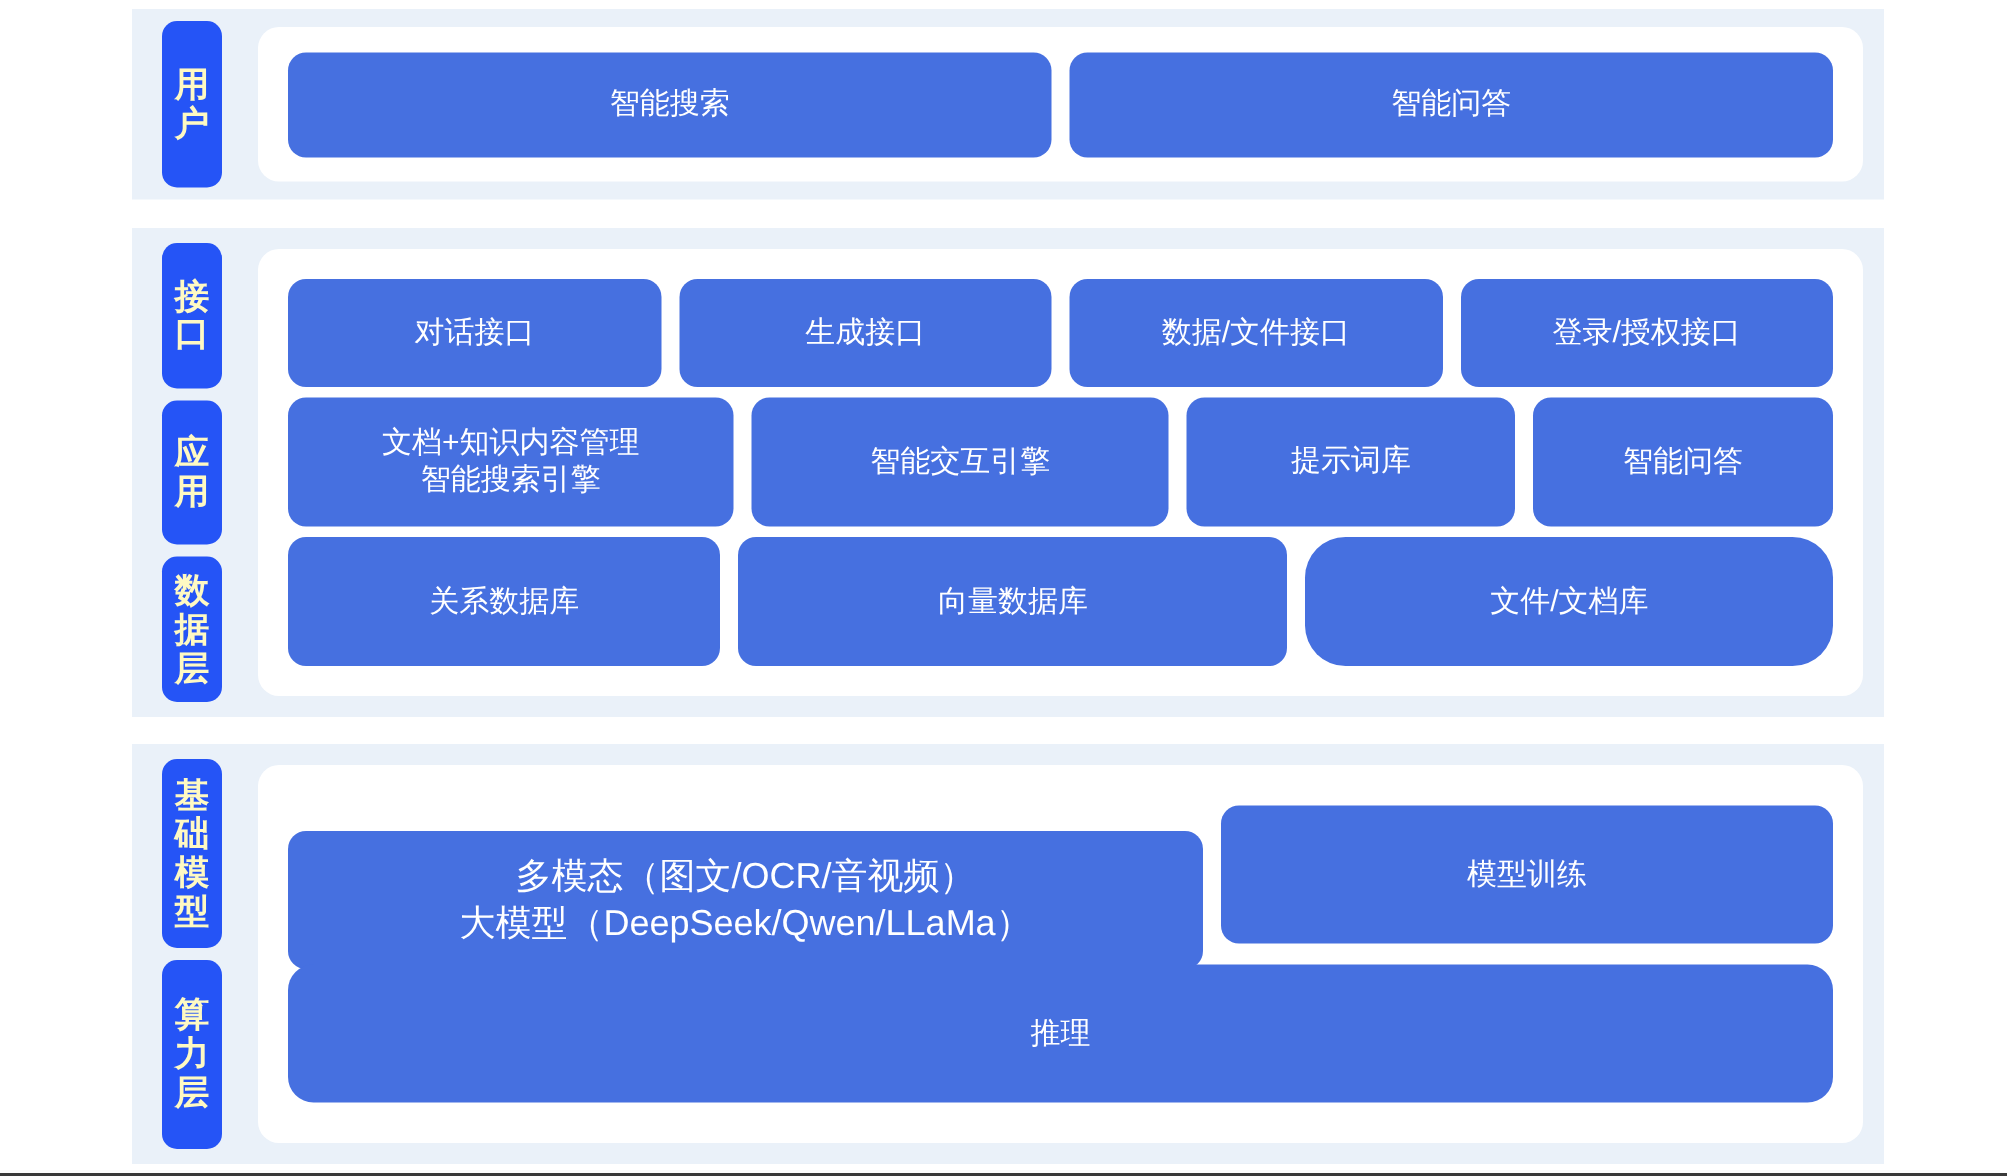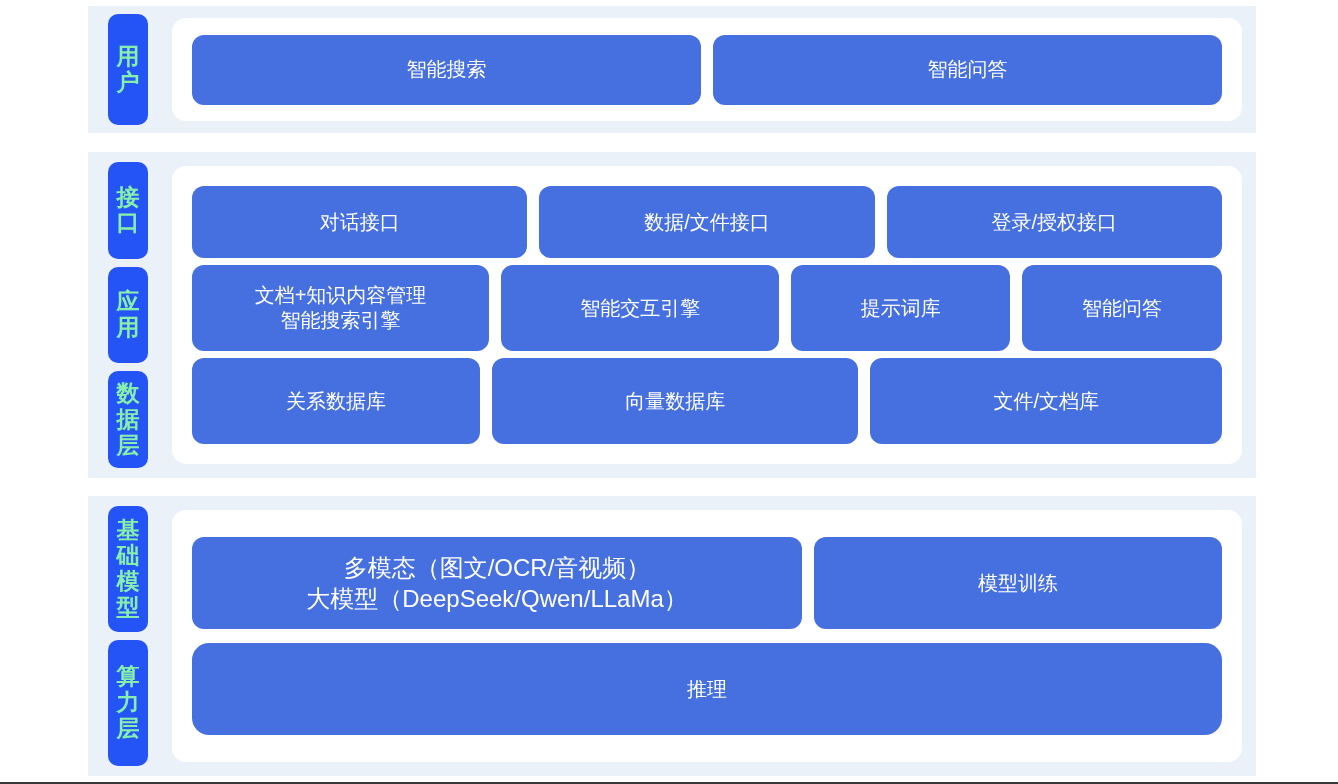--- a/index.html
+++ b/index.html
@@ -45,21 +45,21 @@
     flex-direction: column;
     box-sizing: border-box;
     padding: 8px 0 8px 0;
     gap: 6px;
   }
   .chip {
     flex: 1 1 0;
     margin: 0 24px 0 20px;
     background: #2554F6;
     border-radius: 10px;
-    color: #86efac;
+    color: #fef9c3;
     font-weight: bold;
     font-size: 23px;
     line-height: 1.12;
     letter-spacing: 0;
     display: flex;
     align-items: center;
     justify-content: center;
     text-align: center;
     writing-mode: horizontal-tb;
     word-break: break-all;
@@ -119,21 +119,21 @@
   #sec-mid .row { height: 72px; }
   #sec-mid .row.tall { height: 86px; }
   #sec-mid .box { height: 100%; }
 
   
   #sec-base { top: 496px; height: 280px; }
   #sec-base .rail { padding: 10px 0 10px 0; gap: 8px; }
   #sec-base .card { margin: 14px 14px 14px 0; gap: 14px; padding: 16px 20px; }
   #sec-base .row { height: 92px; }
   #sec-base .box { height: 100%; }
-  #sec-base .box.model { font-size: 24px; line-height: 1.3; }
+  #sec-base .box.model { font-size: 24px; line-height: 1.3; margin-top: 17px; }
 
   
   #bottom-rule {
     position: absolute;
     left: 0;
     bottom: 0;
     width: 1338px;
     height: 2px;
     background: #3a3a3a;
   }
@@ -166,36 +166,37 @@
         <span class="vtext">应用</span>
       </div>
       <div class="chip">
         <span class="vtext">数据层</span>
       </div>
     </div>
     <div class="card">
 
       <div class="row">
         <div class="box" style="flex:205 1 0;">对话接口</div>
+        <div class="box" style="flex:205 1 0;">生成接口</div>
         <div class="box" style="flex:205 1 0;">数据/文件接口</div>
         <div class="box" style="flex:205 1 0;">登录/授权接口</div>
       </div>
 
       <div class="row tall">
         <div class="box" style="flex:300 1 0;">文档+知识内容管理
 智能搜索引擎</div>
         <div class="box" style="flex:280 1 0;">智能交互引擎</div>
-        <div class="box" style="flex:215 1 0;">提示词库</div>
+        <div class="box" style="flex:215 1 0;font-family:Liberation Mono, monospace;">提示词库</div>
         <div class="box" style="flex:195 1 0;">智能问答</div>
       </div>
 
       <div class="row tall">
         <div class="box" style="flex:275 1 0;">关系数据库</div>
         <div class="box" style="flex:355 1 0;">向量数据库</div>
-        <div class="box" style="flex:340 1 0;">文件/文档库</div>
+        <div class="box" style="flex:340 1 0;border-radius:27px;">文件/文档库</div>
       </div>
 
     </div>
   </div>
 
   <div class="section" id="sec-base">
     <div class="rail">
       <div class="chip">
         <span class="vtext">基础模型</span>
       </div>

